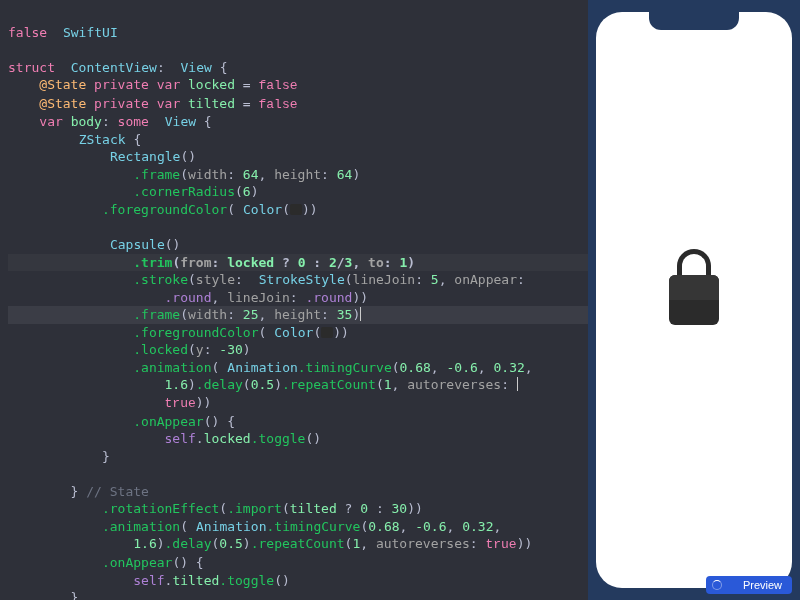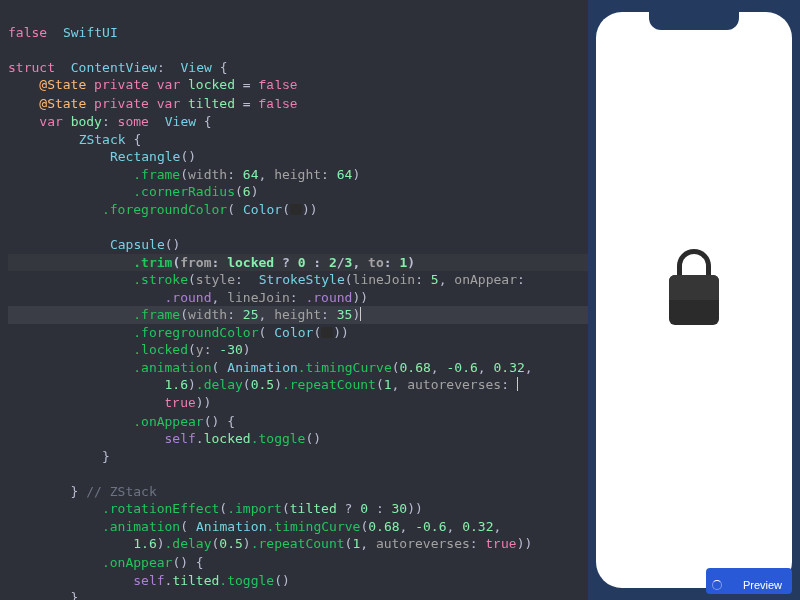--- a/index.html
+++ b/index.html
@@ -95,21 +95,21 @@
     top:-26px;
     z-index:1;
   }
   .preview-btn {
     position:absolute;
     right: 8px; bottom: 6px;
     background:#2a59d8;
     color:#fff;
     font-family: -apple-system, sans-serif;
     font-size: 11px;
-    padding: 11px 10px 3px 6px;
+    padding: 3px 10px 3px 6px;
     border-radius: 4px;
     display:flex;
     align-items:center;
     gap:21px;
   }
   .spinner {
     width:10px;height:10px;
     border:1.5px solid rgba(255,255,255,.4);
     border-top-color:#fff;
     border-radius:50%;
@@ -138,21 +138,21 @@
 <span class="hl-line2">                <span class="func">.frame</span>(<span class="prop">width</span>: <span class="num">25</span>, <span class="prop">height</span>: <span class="num">35</span>)<span class="cursor"></span></span>
 <span>                <span class="func">.foregroundColor</span>(<span class="type">Color</span>(<span class="swatch"></span>))</span>
 <span>                <span class="func">.locked</span>(<span class="prop">y</span>: <span class="num">-30</span>)</span>
 <span>                <span class="func">.animation</span>(<span class="type">Animation</span><span class="func">.timingCurve</span>(<span class="num">0.68</span>, <span class="num">-0.6</span>, <span class="num">0.32</span>,</span>
 <span>                    <span class="num">1.6</span>)<span class="func">.delay</span>(<span class="num">0.5</span>)<span class="func">.repeatCount</span>(<span class="num">1</span>, <span class="prop">autoreverses</span>: <span class="cursor"></span></span>
 <span>                    <span class="bool">true</span>))</span>
 <span>                <span class="func">.onAppear</span>() {</span>
 <span>                    <span class="kw2">self</span>.<span class="id">locked</span><span class="func">.toggle</span>()</span>
 <span>            }</span>
 <span></span>
-<span>        } <span class="cmt">// ZStack</span></span>
+<span>        } <span class="cmt">// State</span></span>
 <span>            <span class="func">.rotationEffect</span>(<span class="func">.import</span>(<span class="id">tilted</span> ? <span class="num">0</span> : <span class="num">30</span>))</span>
 <span>            <span class="func">.animation</span>(<span class="type">Animation</span><span class="func">.timingCurve</span>(<span class="num">0.68</span>, <span class="num">-0.6</span>, <span class="num">0.32</span>,</span>
 <span>                <span class="num">1.6</span>)<span class="func">.delay</span>(<span class="num">0.5</span>)<span class="func">.repeatCount</span>(<span class="num">1</span>, <span class="prop">autoreverses</span>: <span class="bool">true</span>))</span>
 <span>            <span class="func">.onAppear</span>() {</span>
 <span>                <span class="kw2">self</span>.<span class="id">tilted</span><span class="func">.toggle</span>()</span>
 <span>        }</span>
 
 </div>
 
 <div class="preview">

